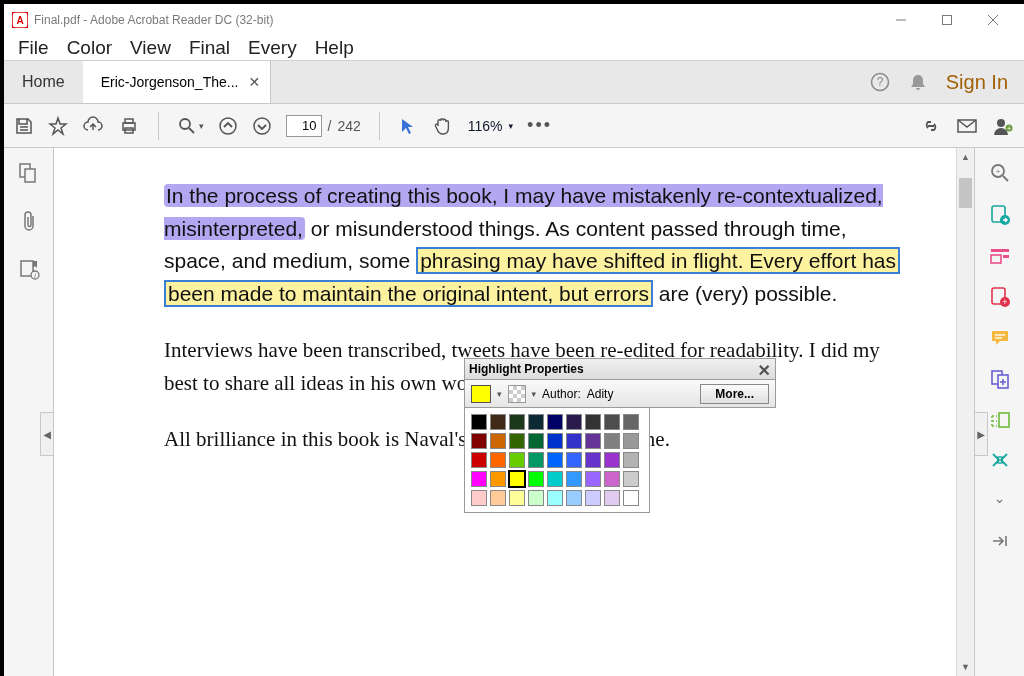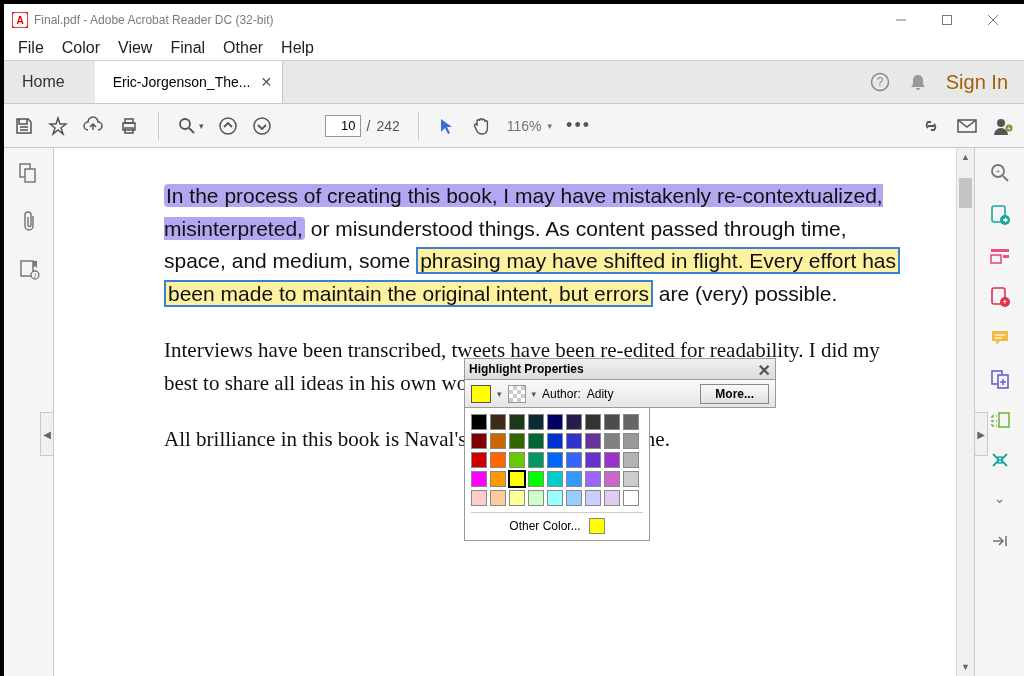--- a/index.html
+++ b/index.html
@@ -2,33 +2,33 @@
 <html><head>
 <meta charset="utf-8">
 <style>
 * { margin: 0; padding: 0; box-sizing: border-box; font-family: "Segoe UI", Tahoma, sans-serif; }
 html, body { width: 1024px; height: 676px; overflow: hidden; background: #fff; border: 2px solid #000; }
 .titlebar { height: 32px; display: flex; align-items: center; padding: 0 8px; background: #fff; }
 .titlebar .app-icon { width: 16px; height: 16px; margin-right: 6px; }
 .titlebar .title-text { font-size: 12px; color: #7a7a7a; flex: 1; }
 .titlebar .win-btns { display: flex; gap: 0; }
 .titlebar .win-btn { width: 46px; height: 32px; display: flex; align-items: center; justify-content: center; color: #7a7a7a; }
-.menubar { height: 24px; display: flex; align-items: center; padding: 0 6px; gap: 2px; background: #fff; font-size: 16px; color: #222; }
+.menubar { height: 24px; display: flex; align-items: center; padding: 0 6px; gap: 2px; background: #fff; font-size: 19px; color: #222; }
 .menubar .menu-item { padding: 2px 8px; }
-.tabbar { height: 44px; background: #e8e8e8; border-top: 1px solid #d0d0d0; border-bottom: 1px solid #c8c8c8; display: flex; align-items: stretch; gap: 12px; }
+.tabbar { height: 44px; background: #e8e8e8; border-top: 1px solid #d0d0d0; border-bottom: 1px solid #c8c8c8; display: flex; align-items: stretch; }
 .tabbar .app-tab { padding: 0 18px; display: flex; align-items: center; font-size: 16px; color: #333; }
 .tabbar .doc-tab { background: #fff; border-right: 1px solid #c8c8c8; display: flex; align-items: center; padding: 0 10px 0 18px; font-size: 14px; gap: 10px; }
 .tabbar .spacer { flex: 1; }
 .tabbar .right-icons { display: flex; align-items: center; gap: 18px; padding: 0 16px; }
 .tabbar .signin { font-size: 20px; color: #a16207; }
 .toolbar { height: 44px; background: #f5f5f5; border-bottom: 1px solid #c8c8c8; display: flex; align-items: center; padding: 0 10px; gap: 14px; }
 .toolbar .sep { width: 1px; height: 28px; background: #c8c8c8; margin: 0 4px; }
-.toolbar .page-box { display: flex; align-items: center; gap: 6px; font-size: 14px; color: #555; margin-left: 39px; }
+.toolbar .page-box { display: flex; align-items: center; gap: 6px; font-size: 14px; color: #555; }
 .toolbar .page-cur { width: 36px; height: 22px; border: 1px solid #999; background: #fff; text-align: right; padding-right: 4px; font-size: 13px; }
-.toolbar .zoom-text { font-size: 14px; color: #737373; display: flex; align-items: center; gap: 6px; }
+.toolbar .zoom-text { font-size: 14px; color: #0f172a; display: flex; align-items: center; gap: 6px; }
 .toolbar .flex-spacer { flex: 1; }
 .icon-btn { color: #555; display: flex; align-items: center; justify-content: center; }
 .workarea { display: flex; height: calc(676px - 32px - 24px - 44px - 44px - 4px); }
 .leftpane { width: 50px; border-right: 1px solid #c8c8c8; background: #f5f5f5; display: flex; flex-direction: column; align-items: center; padding-top: 14px; gap: 26px; position: relative; }
 .leftpane .collapse-handle { position: absolute; top: 50%; right: -1px; width: 14px; height: 44px; background: #f0f0f0; border: 1px solid #c8c8c8; display: flex; align-items: center; justify-content: center; font-size: 10px; color: #666; }
 .docview { flex: 1; position: relative; background: #fff; overflow: hidden; }
 .scrollbar-v { position: absolute; right: 0; top: 0; bottom: 0; width: 18px; background: #f0f0f0; border-left: 1px solid #d8d8d8; }
 .scrollbar-v .thumb { position: absolute; left: 2px; right: 2px; top: 30px; height: 30px; background: #c4c4c4; }
 .scrollbar-v .arrow { position: absolute; left: 0; right: 0; height: 18px; display: flex; align-items: center; justify-content: center; font-size: 9px; color: #666; }
 .rightpane { width: 50px; border-left: 1px solid #c8c8c8; background: #f5f5f5; display: flex; flex-direction: column; align-items: center; padding-top: 14px; gap: 20px; position: relative; }
@@ -82,21 +82,21 @@
         </svg>
       </div>
   </div>
 </div>
 
 <div class="menubar">
   <span class="menu-item">File</span>
   <span class="menu-item">Color</span>
   <span class="menu-item">View</span>
   <span class="menu-item">Final</span>
-  <span class="menu-item">Other</span>
+  <span class="menu-item">Every</span>
   <span class="menu-item">Help</span>
 </div>
 
 <div class="tabbar">
   <div class="app-tab">Home</div>
   <div class="doc-tab">
     <span>Eric-Jorgenson_The...</span>
     <span style="font-size:14px;color:#555">✕</span>
   </div>
   <div class="spacer"></div>
@@ -291,24 +291,20 @@
             <div class="color-cell" style="background: rgb(255, 204, 204);"></div>
             <div class="color-cell" style="background: rgb(255, 204, 153);"></div>
             <div class="color-cell" style="background: rgb(255, 255, 153);"></div>
             <div class="color-cell" style="background: rgb(204, 255, 204);"></div>
             <div class="color-cell" style="background: rgb(153, 255, 255);"></div>
             <div class="color-cell" style="background: rgb(153, 204, 255);"></div>
             <div class="color-cell" style="background: rgb(204, 204, 255);"></div>
             <div class="color-cell" style="background: rgb(224, 204, 240);"></div>
             <div class="color-cell" style="background: rgb(255, 255, 255);"></div>
           </div>
-        <div class="other-row">
-          <span>Other Color...</span>
-          <span class="sw"></span>
-        </div>
       </div>
     </div>
 
     <div class="scrollbar-v">
       <div class="arrow" style="top:0">▲</div>
       <div class="thumb"></div>
       <div class="arrow" style="bottom:0">▼</div>
     </div>
   </div>
 

